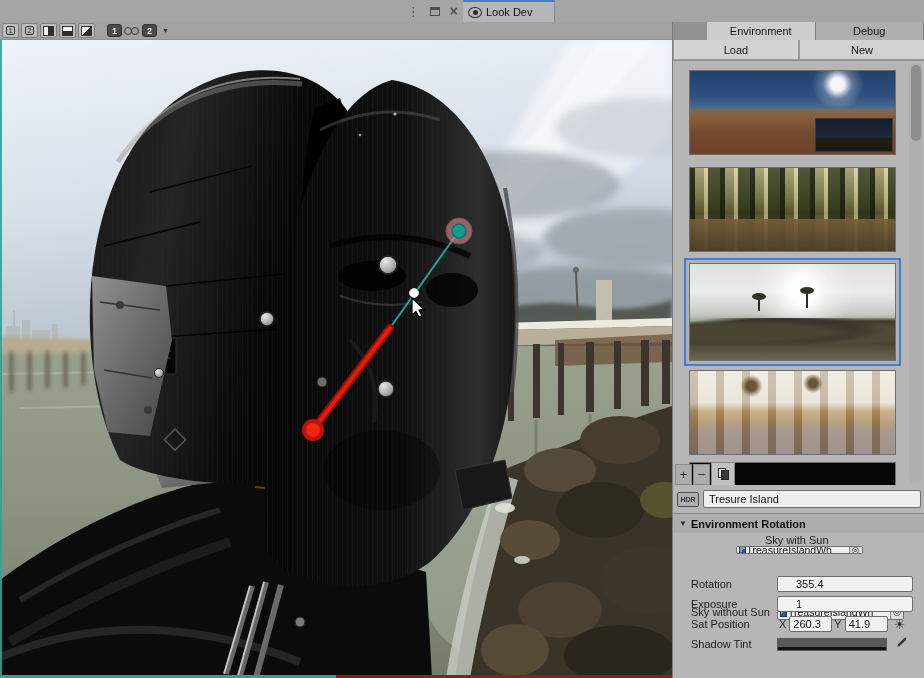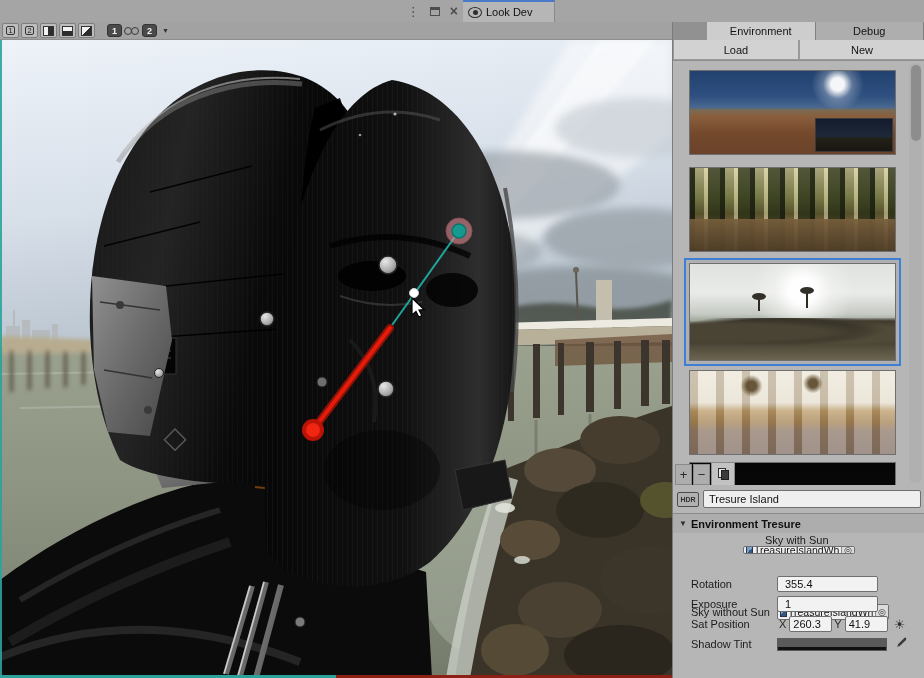--- a/index.html
+++ b/index.html
@@ -106,25 +106,25 @@
   .hdrbadge { width:22px; height:15px; border:1px solid #4c4c4c; border-radius:2px; display:flex; align-items:center; justify-content:center; font-size:7px; font-weight:bold; color:#333; background:#b0b0b0; }
   .hdrinput { flex:1; height:18px; background:#efefef; border:1px solid #6f6f6f; border-radius:2px; padding:0 5px; display:flex; align-items:center; color:#111; }
 
   .sep { position:absolute; left:0; top:473px; width:252px; height:1px; background:#8a8a8a; }
 
   .settings-header { position:absolute; left:0; top:474px; width:252px; height:19px; background:#adadad; display:flex; align-items:center; gap:4px; padding-left:6px; font-weight:bold; color:#101010; }
   .foldout { font-size:8px; color:#2e2e2e; }
 
   .srow { position:absolute; left:0; width:252px; height:20px; display:flex; align-items:center; }
   .srow .lab { width:104px; padding-left:18px; color:#1c1c1c; }
-  .objfield { width:112px; height:16px; background:#efefef; border:1px solid #6f6f6f; border-radius:2px; display:flex; align-items:center; overflow:hidden; }
+  .objfield { width:127px; height:16px; background:#efefef; border:1px solid #6f6f6f; border-radius:2px; display:flex; align-items:center; overflow:hidden; }
   .objfield .cube { width:7px; height:9px; margin:0 1px 0 2px; background:linear-gradient(135deg,#7aa0c8 0 50%,#35567e 50%); border:0.5px solid #24364e; flex:0 0 7px; }
   .objfield .objtext { flex:1; white-space:nowrap; overflow:hidden; color:#111; font-size:10.5px; }
   .picker { width:13px; height:16px; background:#dcdcdc; border-left:1px solid #8a8a8a; display:flex; align-items:center; justify-content:center; font-size:9px; color:#333; flex:0 0 13px; }
-  .numfield { width:101px; height:16px; background:#f2f2f2; border:1px solid #6f6f6f; border-radius:2px; padding:0 7px; display:flex; align-items:center; color:#111; }
+  .numfield { width:136px; height:16px; background:#f2f2f2; border:1px solid #6f6f6f; border-radius:2px; padding:0 18px; display:flex; align-items:center; color:#111; }
   .axis-lab { color:#2a2a2a; margin:0 3px 0 2px; }
   .smallfield { width:43px; height:16px; background:#f2f2f2; border:1px solid #6f6f6f; border-radius:2px; padding:0 3px; display:flex; align-items:center; color:#111; }
   .sunbtn { margin-left:6px; font-size:13px; color:#2e2e2e; line-height:1; }
   .swatch-wrap { width:110px; height:13px; border:1px solid #5a5a5a; background:#5a5a5a; position:relative; }
   .swatch-wrap .alpha { position:absolute; left:0; right:0; bottom:0; height:3px; background:#fff; }
   .swatch-wrap .alpha-fill { position:absolute; left:0; bottom:0; height:3px; width:100%; background:#111; }
   .dropper { margin-left:8px; }
 </style>
 </head>
 <body>
@@ -454,21 +454,21 @@
 
       <div class="hdrrow">
         <div class="hdrbadge">HDR</div>
         <div class="hdrinput">Tresure Island</div>
       </div>
 
       <div class="sep"></div>
 
       <div class="settings-header">
         <span class="foldout">▼</span>
-        <span>Environment Tresure</span>
+        <span>Environment Rotation</span>
       </div>
 
       <div class="srow" style="top:494px;flex-direction:column;">
         <div class="lab">Sky with Sun</div>
         <div class="objfield">
           <span class="cube"></span>
           <span class="objtext">TreasureIslandWh</span>
           <span class="picker">◎</span>
         </div>
       </div>

